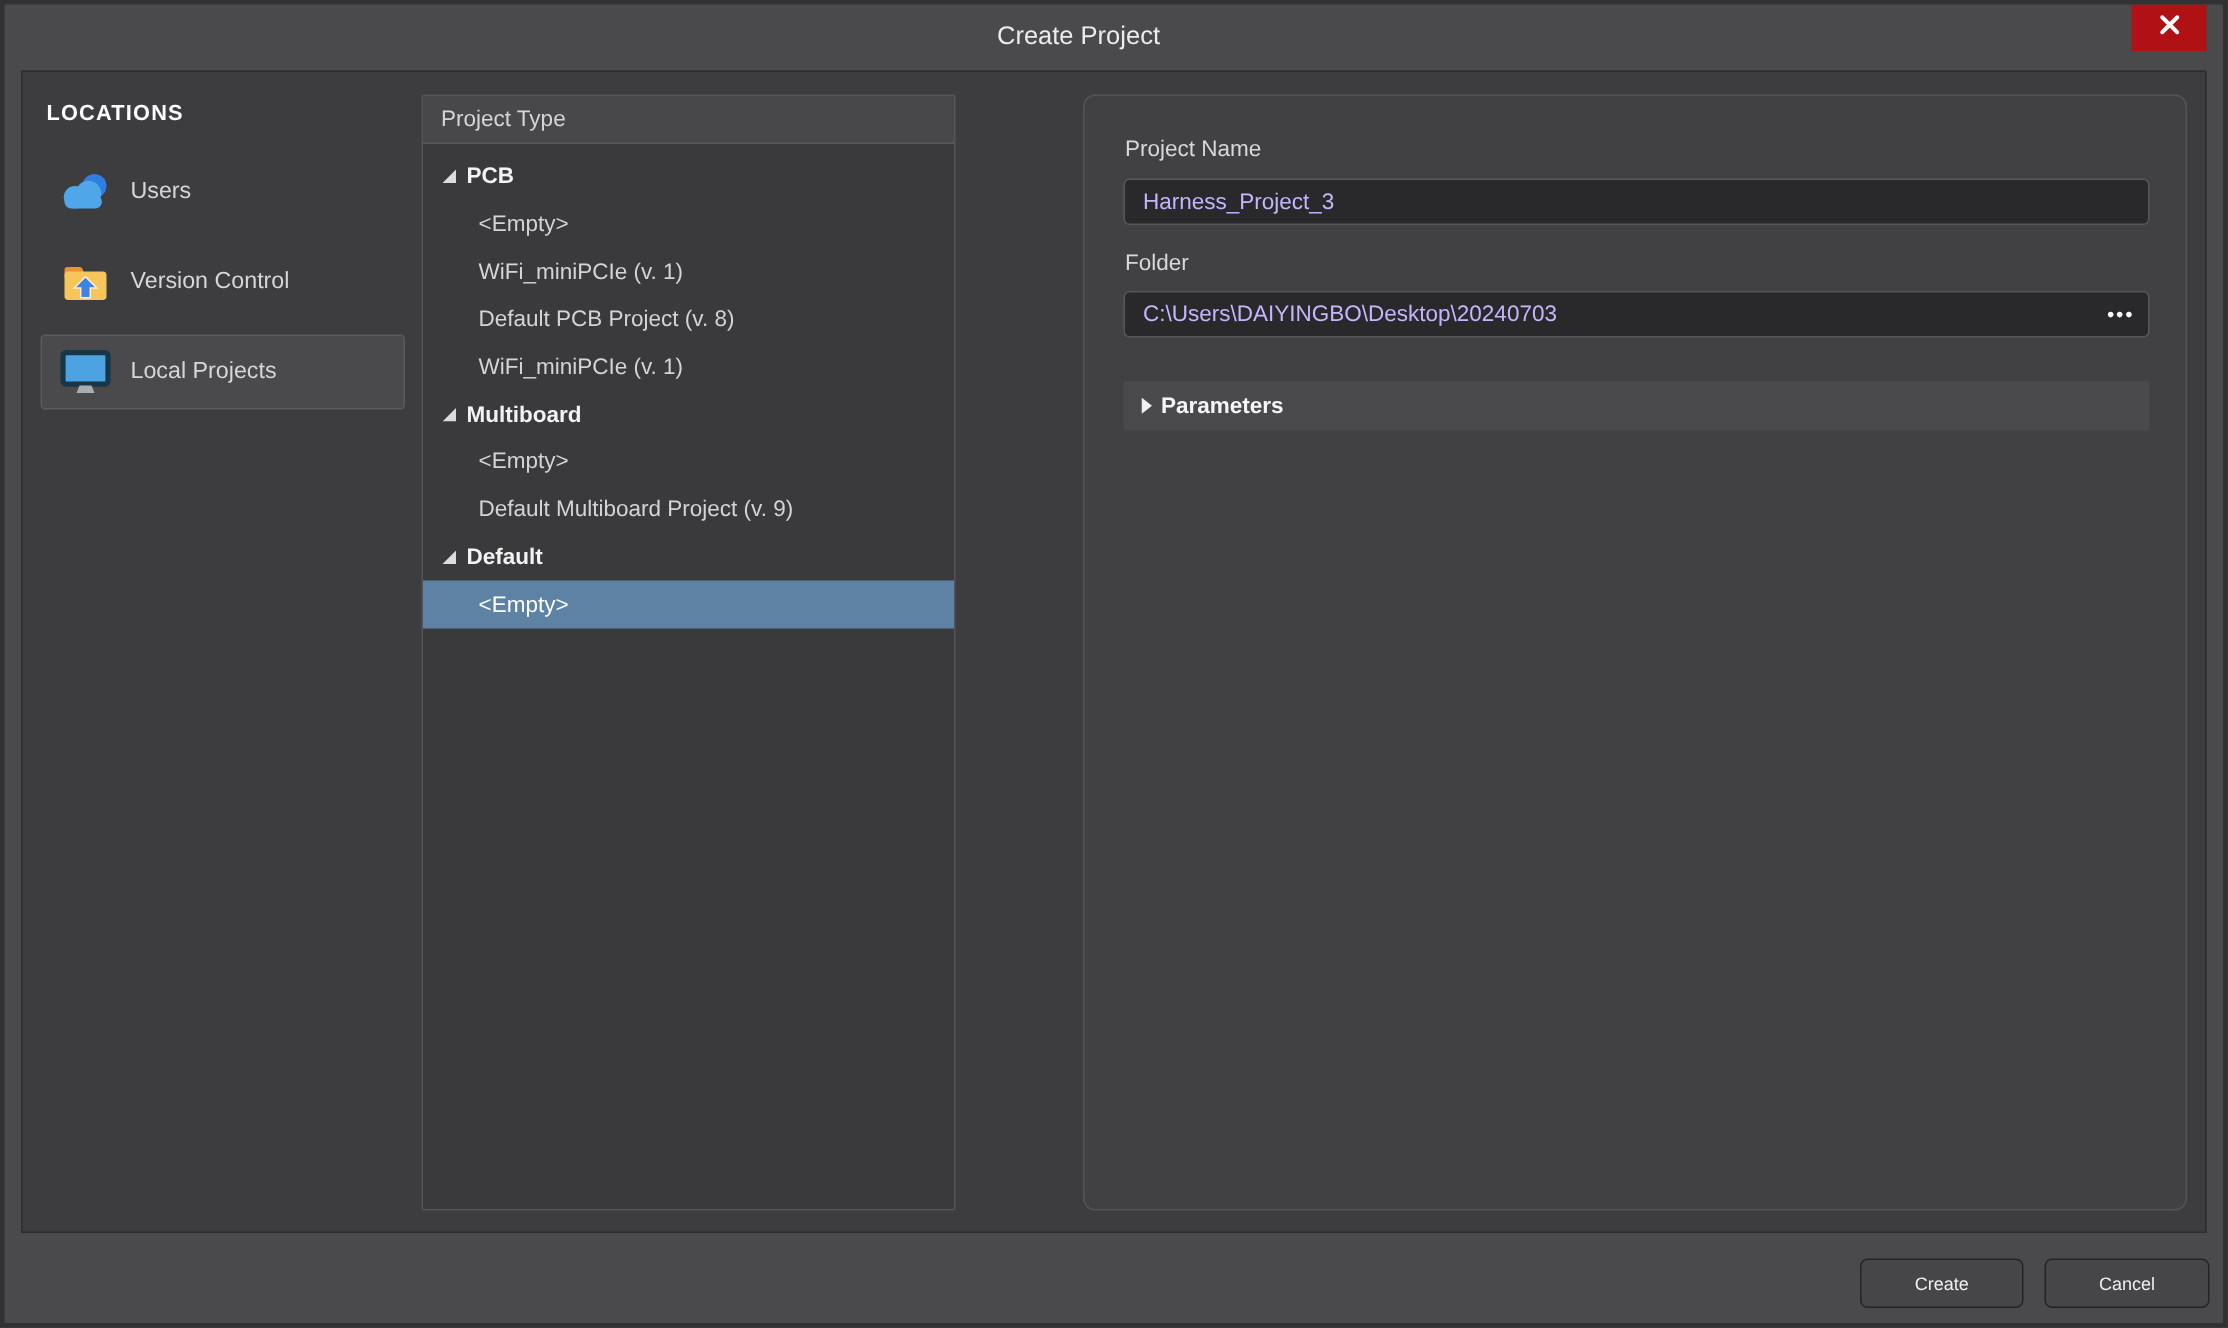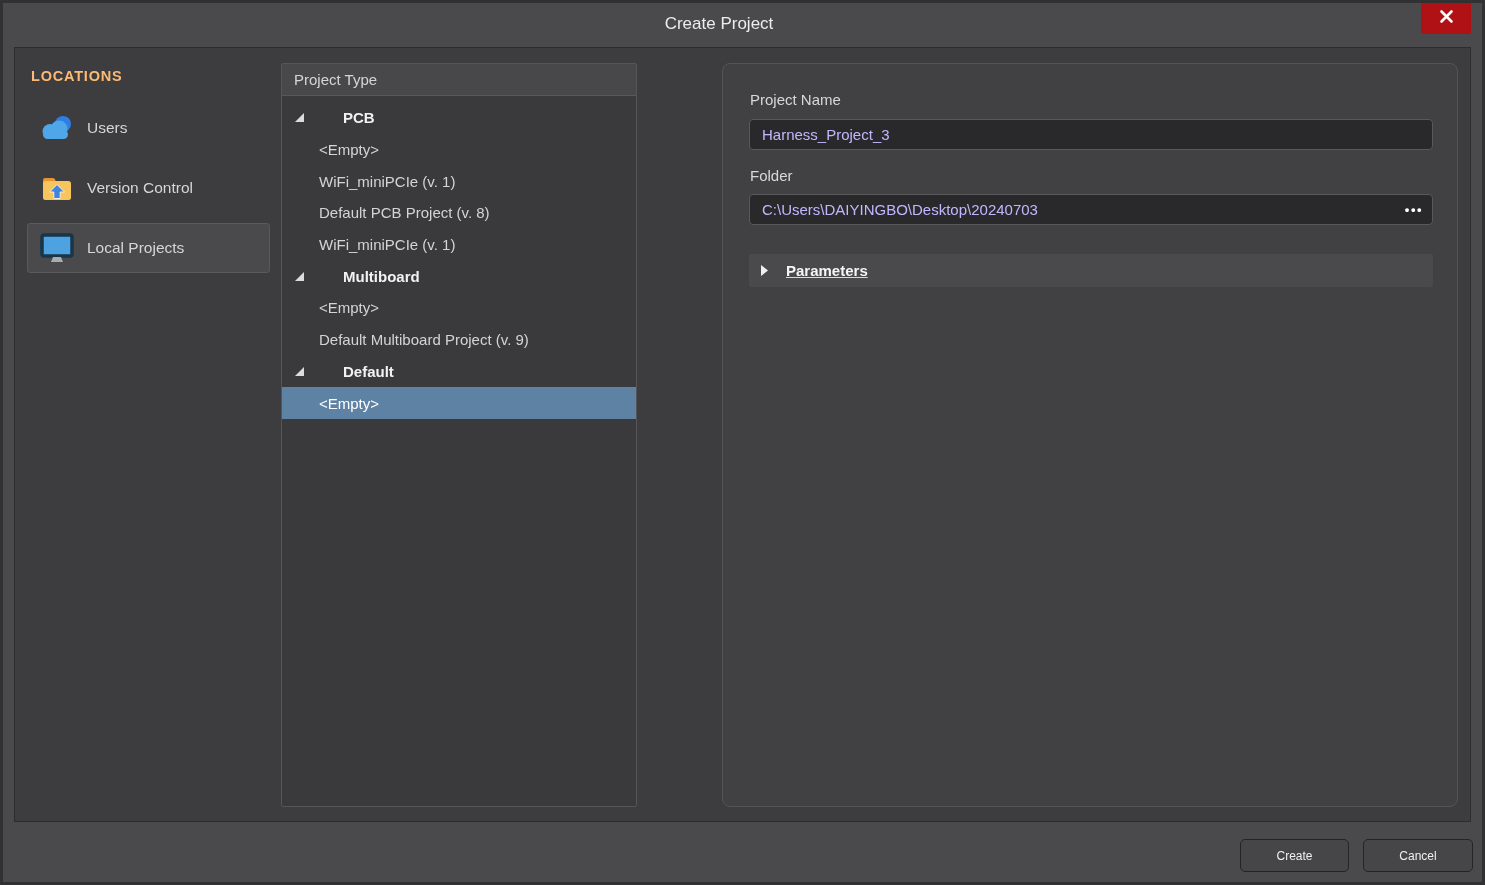--- a/index.html
+++ b/index.html
@@ -27,21 +27,21 @@
 
   
   .content {
     position: absolute; left: 11px; top: 44px; width: 1457px; height: 775px;
     background: #3d3d3f; border: 1px solid #2d2d2f;
   }
 
   
   .sidebar-heading {
     position: absolute; left: 16px; top: 20px;
-    font-size: 14.5px; font-weight: bold; color: #fdba74; letter-spacing: 0.8px;
+    font-size: 14.5px; font-weight: bold; color: #ffffff; letter-spacing: 0.8px;
   }
   .side-items { position: absolute; left: 12px; top: 55px; width: 243px; }
   .side-item {
     height: 50px; margin-bottom: 10px; display: flex; align-items: center;
     padding-left: 12px; border-radius: 3px; border: 1px solid transparent; cursor: pointer;
   }
   .side-item.selected { background: #4a4a4c; border-color: #5a5a5c; }
   .side-icon { width: 34px; height: 30px; display: flex; align-items: center; justify-content: center; }
   .side-label { margin-left: 13px; font-size: 15.5px; color: #d6d6d6; }
 
@@ -51,21 +51,21 @@
     background: #3a3a3c; border: 1px solid #555557; border-radius: 2px;
   }
   .tree-header {
     height: 32px; line-height: 31px; background: #48484a;
     border-bottom: 1px solid #59595b; padding-left: 12px;
     font-size: 15px; color: #d5d5d5;
   }
   .tree-rows { padding-top: 6px; }
   .tree-row {
     height: 31.7px; display: flex; align-items: center;
-    font-size: 15px; color: #d4d4d4; padding-left: 37px; cursor: pointer; gap: 32px;
+    font-size: 15px; color: #d4d4d4; padding-left: 37px; cursor: pointer;
   }
   .tree-row.category { padding-left: 13px; font-weight: bold; color: #f2f2f2; }
   .tree-row.category .tri-wrap { width: 9px; height: 9px; margin-right: 7px; display: inline-flex; }
   .tree-row.selected { background: #5e82a4; color: #ffffff; }
 
   
   .details-panel {
     position: absolute; left: 707px; top: 15px; width: 736px; height: 744px;
     background: #414143; border: 1px solid #545456; border-radius: 8px;
   }
@@ -86,21 +86,21 @@
   .box-name input { padding-right: 12px; }
   .browse-btn {
     position: absolute; right: 10px; top: 0; height: 31px;
     display: flex; align-items: center;
     color: #ffffff; font-size: 13px; font-weight: bold; letter-spacing: 1.5px;
     cursor: pointer;
   }
   .params-bar {
     position: absolute; left: 26px; top: 190px; width: 684px; height: 33px;
     background: #4a4a4c; border-radius: 2px;
-    display: flex; align-items: center; padding-left: 12px; gap: 18px; cursor: pointer; text-decoration: underline;
+    display: flex; align-items: center; padding-left: 12px; gap: 6px; cursor: pointer;
   }
   .params-label { font-size: 15px; font-weight: bold; color: #f5f5f5; }
 
   
   .btn {
     position: absolute; top: 836px; height: 33px;
     background: #464648; border: 1px solid #242427; border-radius: 5px;
     color: #f0f0f0; font-size: 12px; font-family: "Liberation Sans", sans-serif;
     cursor: pointer;
   }

